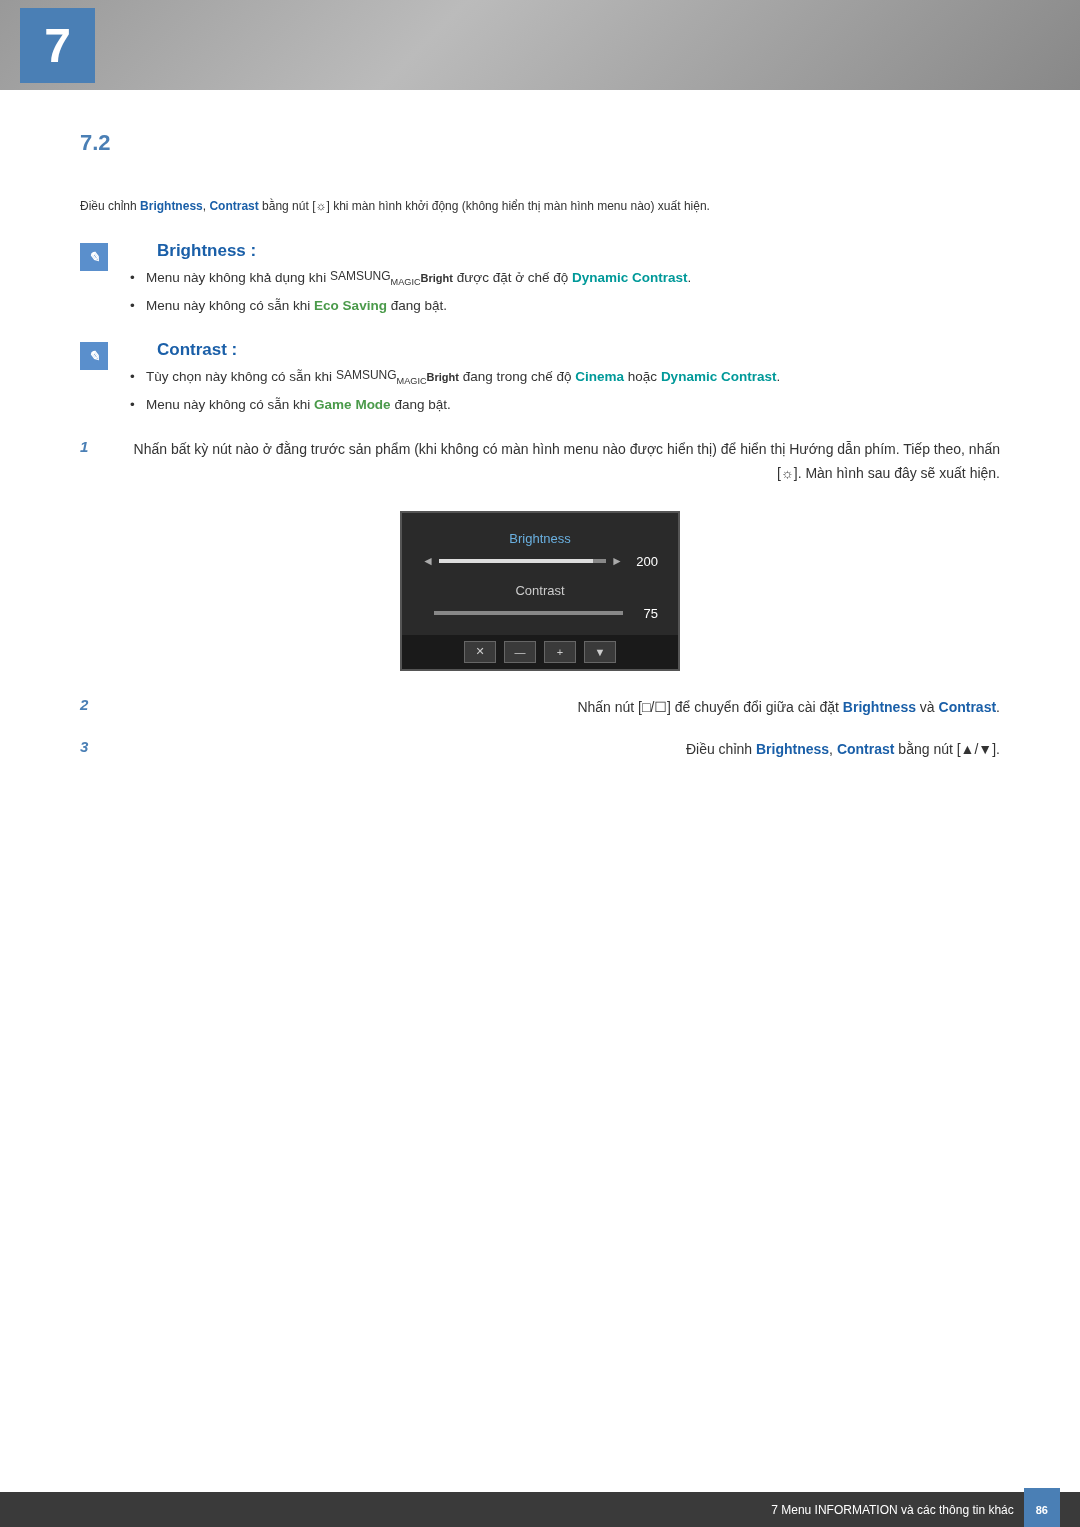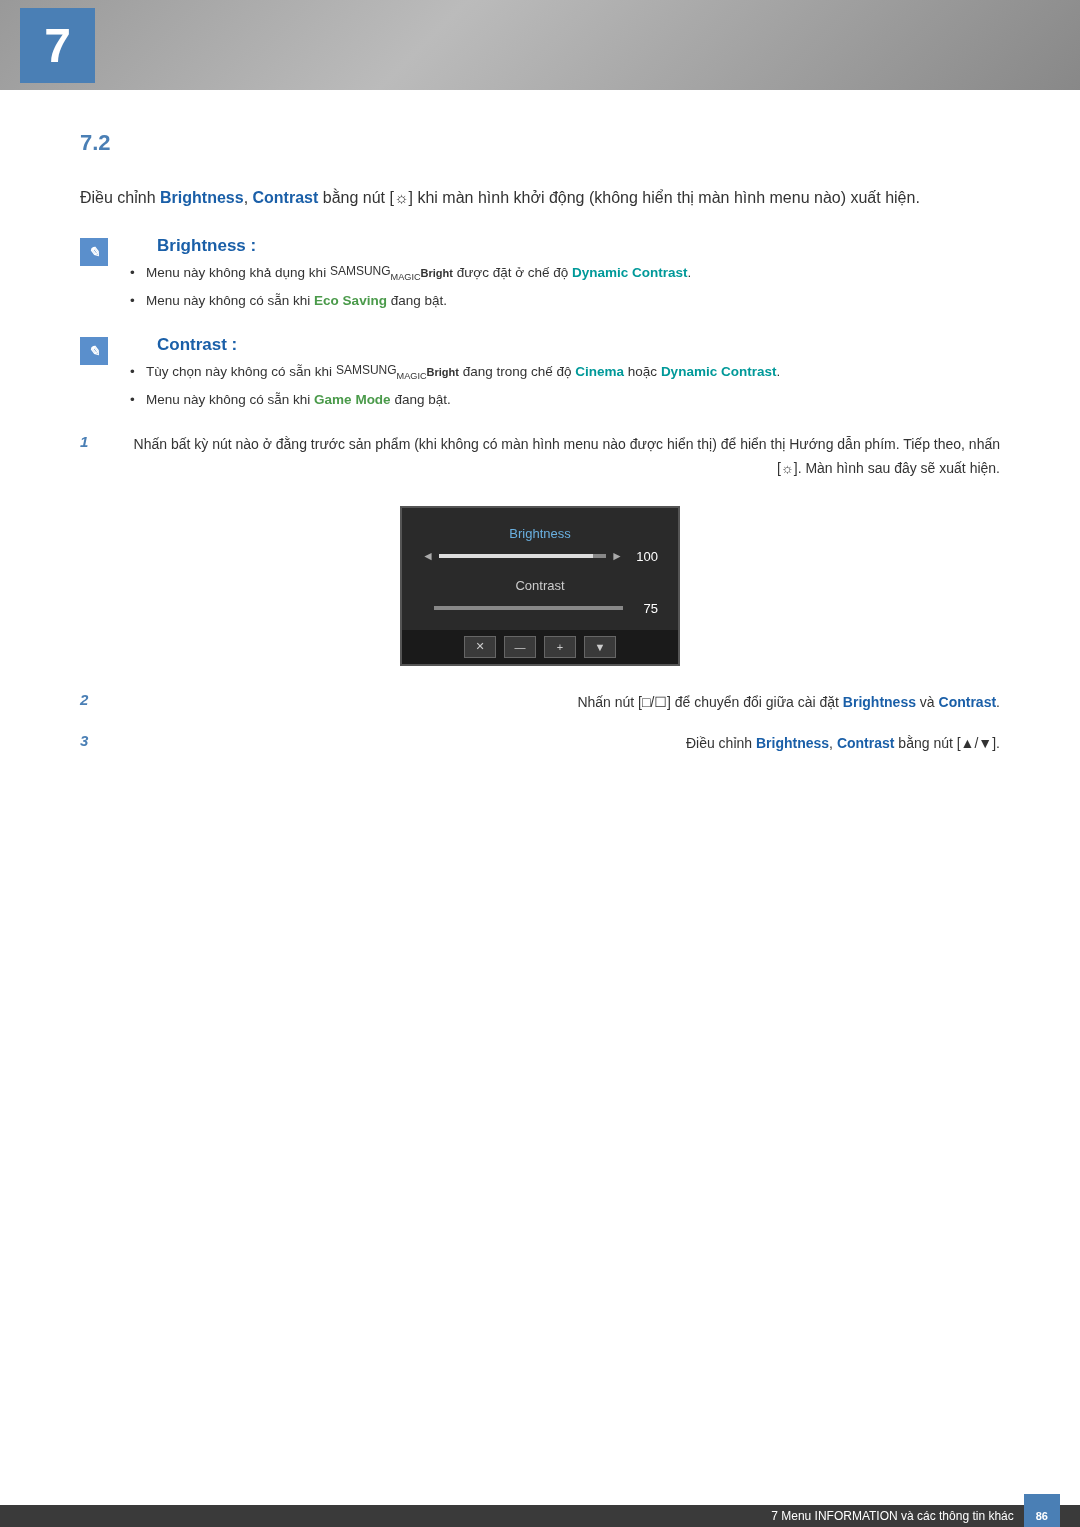--- a/index.html
+++ b/index.html
@@ -50,21 +50,21 @@
 
     
     .content {
       padding: 40px 80px 80px 80px;
     }
 
     
     .section-heading {
       display: flex;
       align-items: flex-start;
-      margin-bottom: 28px;
+      margin-bottom: 40px;
     }
 
     .section-number {
       color: #4a7fb5;
       font-size: 22px;
       font-weight: bold;
       margin-right: 12px;
       white-space: nowrap;
     }
 
@@ -72,21 +72,21 @@
       color: #1a5fa8;
       font-size: 22px;
       font-weight: bold;
       line-height: 1.4;
     }
 
     
     .intro-text {
       margin-bottom: 25px;
       line-height: 1.7;
-      font-size: 16px;
+      font-size: 12px;
     }
 
     
     .note-block {
       display: flex;
       align-items: flex-start;
       margin-bottom: 18px;
     }
 
     .note-icon {
@@ -282,21 +282,21 @@
       font-size: 12px;
       vertical-align: top;
     }
 
     
     .footer {
       position: fixed;
       bottom: 0;
       left: 0;
       width: 1080px;
-      height: 22px;
+      height: 35px;
       background: #3a3a3a;
       display: flex;
       align-items: center;
       justify-content: flex-end;
       padding-right: 20px;
     }
 
     .footer-text {
       color: white;
       font-size: 12px;
@@ -379,21 +379,21 @@
 
   <div class="screen-container">
     <div class="screen-mockup">
       <div class="brightness-label">Brightness</div>
       <div class="slider-row">
         <span class="arrow-left">◄</span>
         <div class="slider-track">
           <div class="slider-fill-brightness"></div>
         </div>
         <span class="arrow-right">►</span>
-        <span class="slider-value">100</span>
+        <span class="slider-value">200</span>
       </div>
       <div class="contrast-label">Contrast</div>
       <div class="slider-row">
         <div class="slider-track" style="margin-left:12px;">
           <div class="slider-fill-contrast"></div>
         </div>
         <span class="slider-value">75</span>
       </div>
       <div class="screen-buttons">
         <div class="screen-btn">✕</div>

